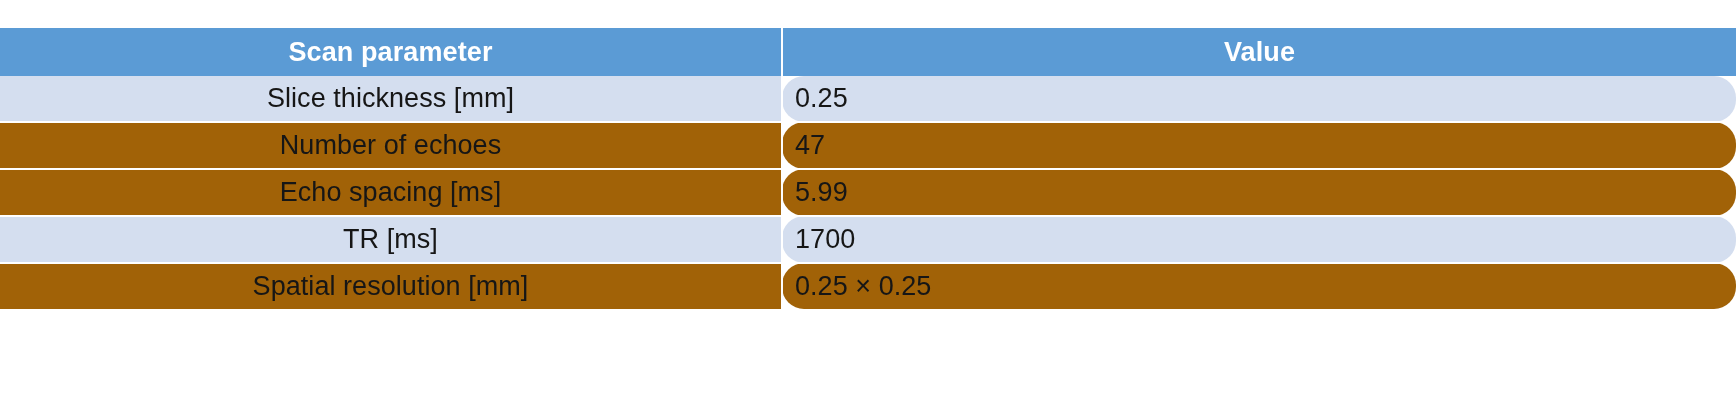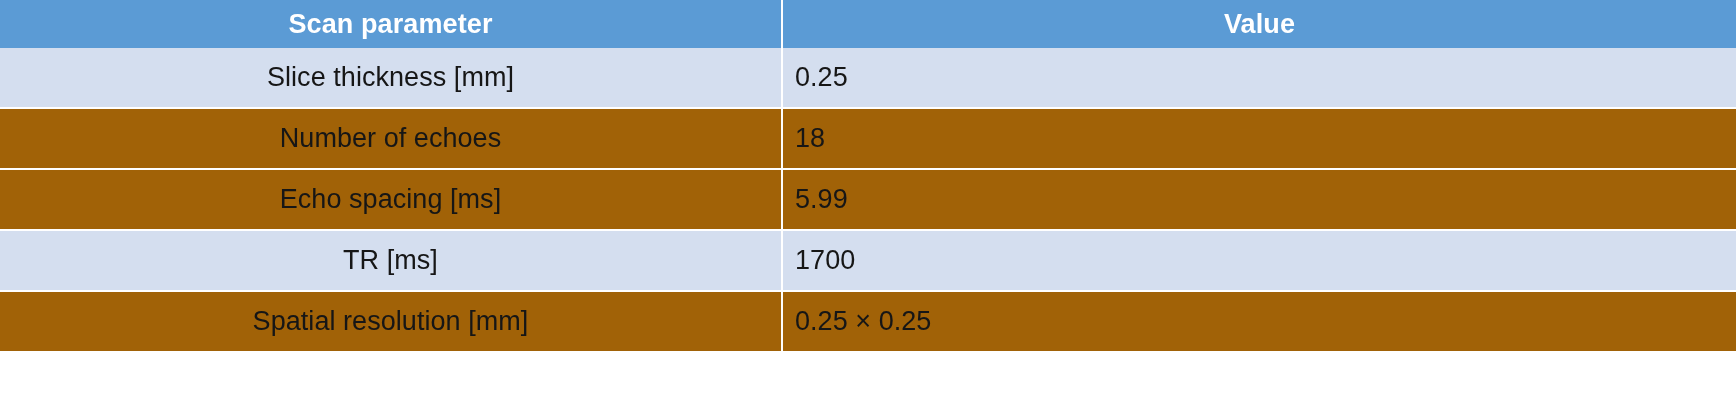--- a/index.html
+++ b/index.html
@@ -19,20 +19,21 @@
     height: 398px;
     position: relative;
     background: #ffffff;
   }
 
   table.scan-table {
     width: 1736px;
     border-collapse: collapse;
     table-layout: fixed;
     border-spacing: 0;
+    margin-top: 28px;
   }
 
   col.col-param { width: 782px; }
   col.col-value { width: 954px; }
 
   thead tr.header-row th {
     background: #5b9bd5;
     color: #ffffff;
     font-weight: bold;
     font-size: 27px;
@@ -48,39 +49,40 @@
 
   thead tr.header-row th.header-param {
     border-right: 2px solid #ffffff;
   }
 
   tbody tr.data-row {
     height: 45px;
   }
 
   tbody tr.data-row td {
-    padding: 7px;
+    padding: 0;
     margin: 0;
     font-size: 27px;
     color: #161616;
     height: 45px;
     vertical-align: middle;
     border: none;
     border-bottom: 2px solid #ffffff;
     letter-spacing: 0.05px;
   }
 
   tbody tr.data-row td.cell-param {
     text-align: center;
     border-right: 2px solid #ffffff;
   }
 
   tbody tr.data-row td.cell-value {
     text-align: left;
     padding-left: 12px;
+    border-radius: 22px;
   }
 
   tbody tr.row-odd td { background: #d4deef; }
   tbody tr.row-even td { background: #a16207; }
 
   tbody tr.data-row:last-child td {
     border-bottom: none;
   }
 </style>
 </head>
@@ -99,21 +101,21 @@
       </tr>
     </thead>
     <tbody id="table-body">
 
     <tr class="data-row row-odd">
           <td class="cell-param">Slice thickness [mm]</td>
           <td class="cell-value">0.25</td>
         </tr>
         <tr class="data-row row-even">
           <td class="cell-param">Number of echoes</td>
-          <td class="cell-value">18</td>
+          <td class="cell-value">47</td>
         </tr>
         <tr class="data-row row-even">
           <td class="cell-param">Echo spacing [ms]</td>
           <td class="cell-value">5.99</td>
         </tr>
         <tr class="data-row row-odd">
           <td class="cell-param">TR [ms]</td>
           <td class="cell-value">1700</td>
         </tr>
         <tr class="data-row row-even">

